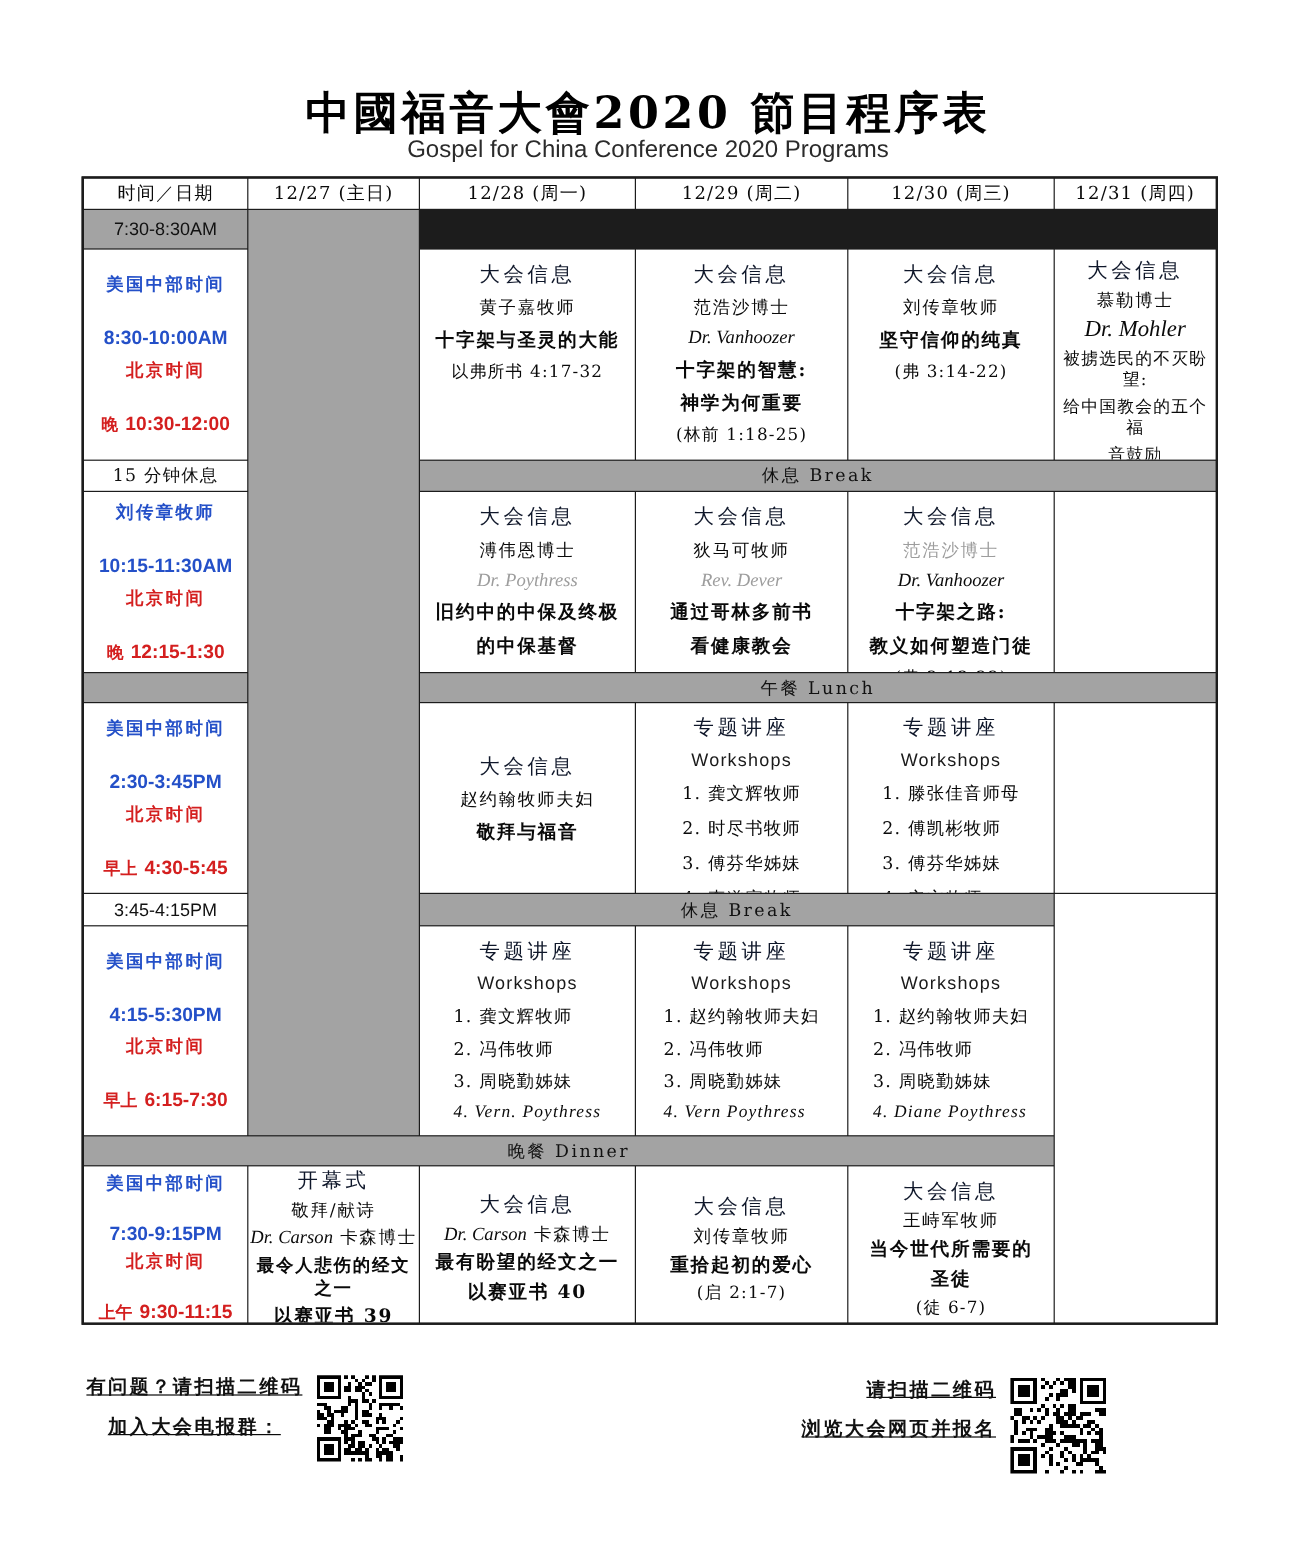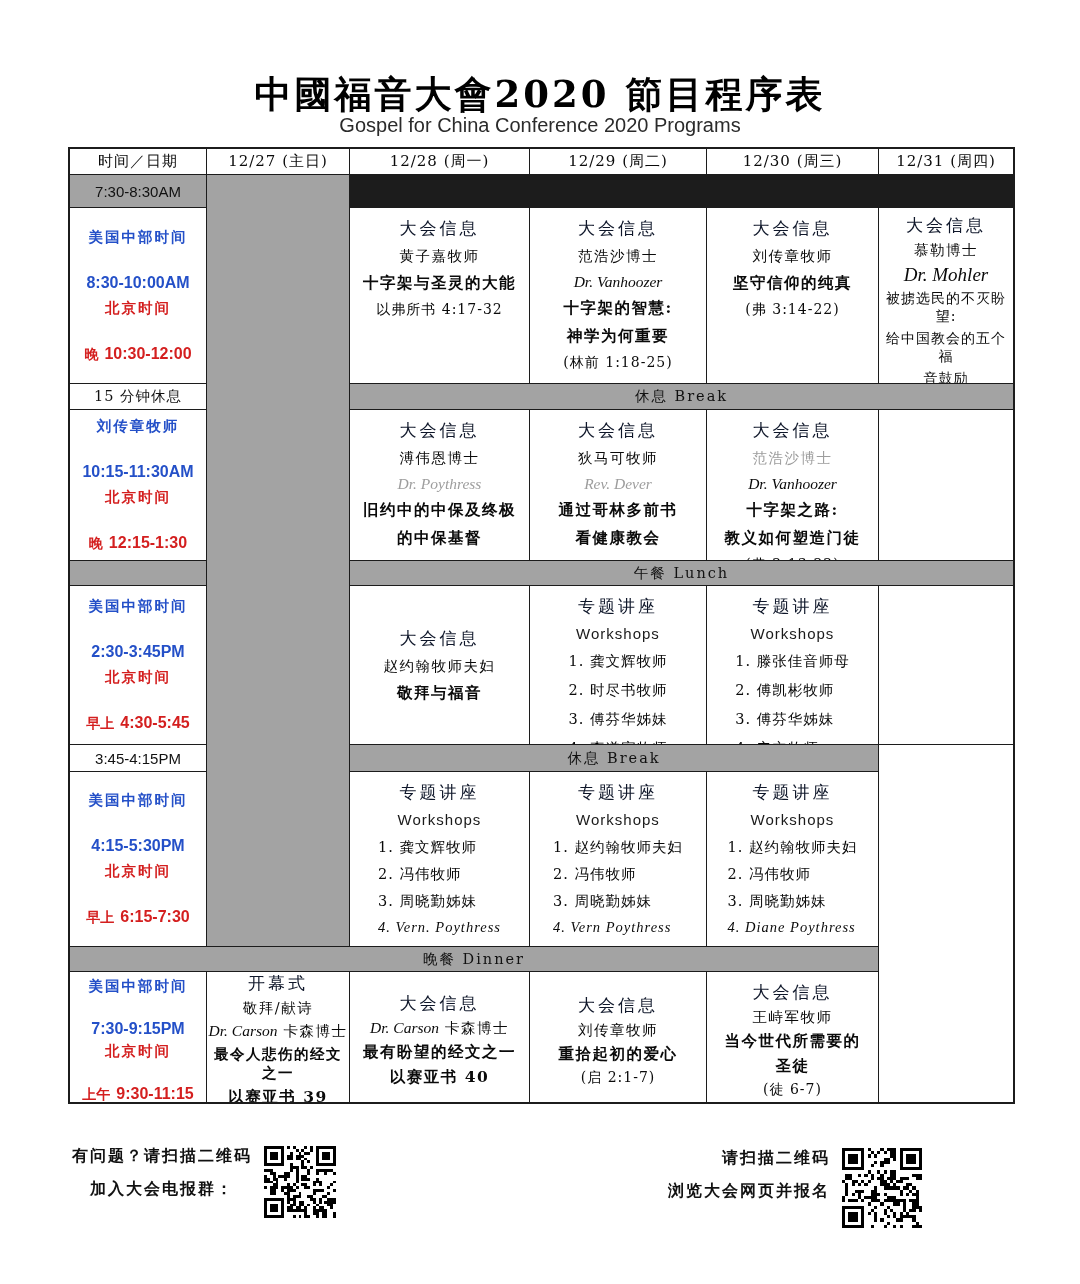--- a/index.html
+++ b/index.html
@@ -45,21 +45,21 @@
   .t-num{font-family:"Liberation Sans","DejaVu Sans",sans-serif;font-weight:bold;font-size:16px;margin-top:20px;}
   .t-prefix{font-family:"DejaVu Serif","Liberation Serif",serif;font-size:14px;}
   .plain-time{font-size:15px;font-family:"Liberation Sans","DejaVu Sans",sans-serif;color:#111;}
   .rest-label{font-size:14.5px;letter-spacing:1px;color:#111;}
   .ws-list{display:flex;flex-direction:column;align-items:flex-start;text-align:left;gap:10px;margin-top:3px;}
   .ws-list.compact{gap:8px;}
   .ws-item{font-size:14.5px;letter-spacing:1px;}
   .mixline{display:flex;gap:6px;align-items:baseline;}
 
   
-  .footer-block{position:absolute;display:flex;align-items:flex-start;gap:12px;}
+  .footer-block{position:absolute;display:flex;align-items:flex-start;gap:12px;text-decoration:underline;}
   .footer-text{display:flex;flex-direction:column;gap:12px;font-size:16px;font-weight:bold;
                letter-spacing:2px;color:#111;}
   .footer-text .indent{align-self:center;}
   .qr{background:#fff;}
 </style>
 </head>
 <body>
 
 <div class="page">
 

